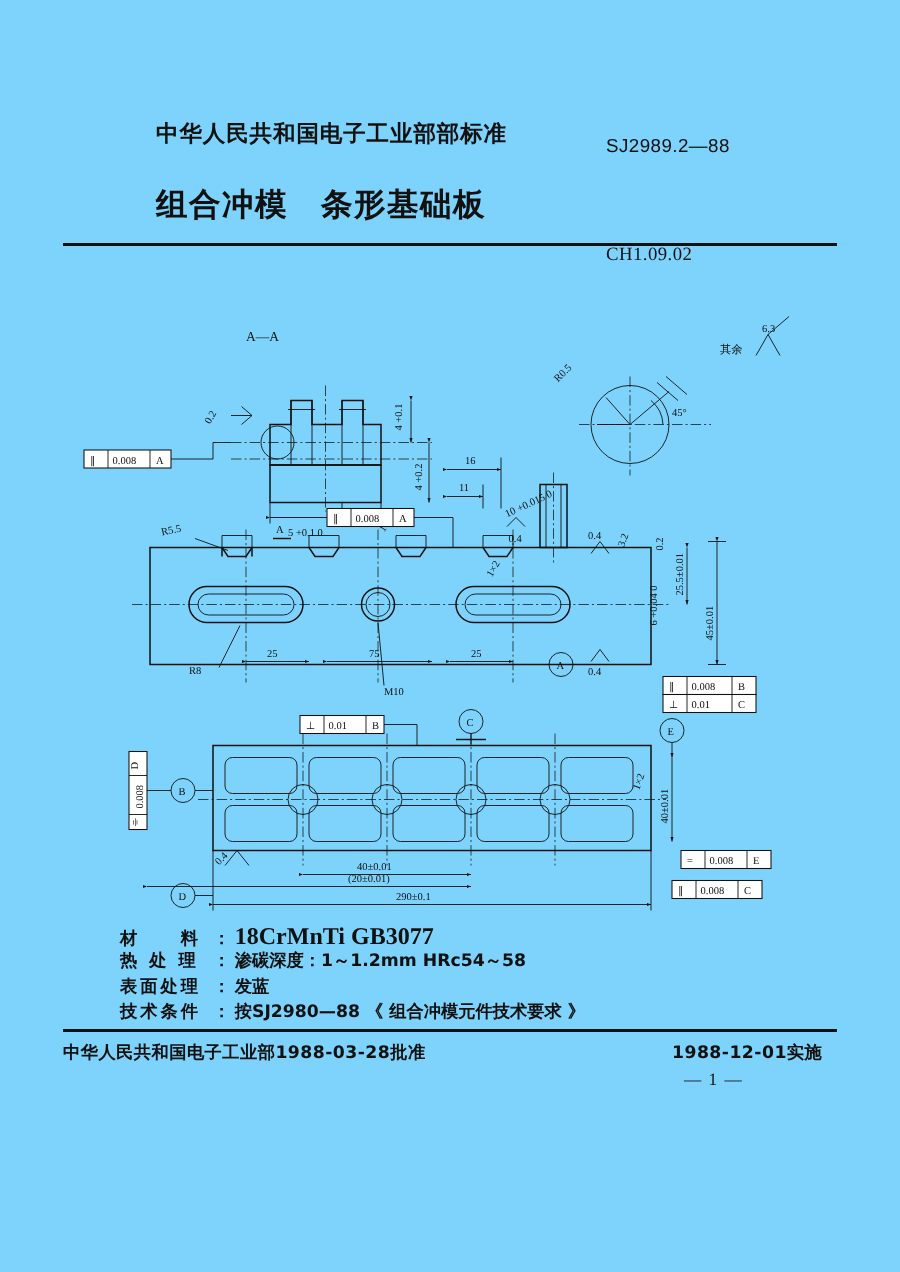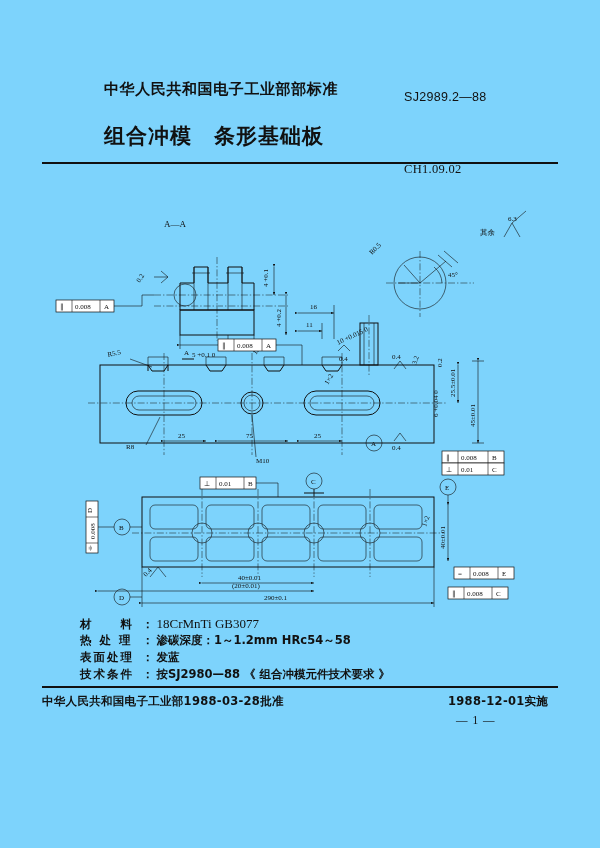--- a/index.html
+++ b/index.html
@@ -114,22 +114,23 @@
     white-space: nowrap;
   }
   .spec-sep {
     font-family: "DejaVu Sans", sans-serif;
     font-weight: bold;
     font-size: 11.5px;
     margin-right: 3px;
   }
   .spec-value {
     font-family: "Liberation Serif", serif;
-    font-size: 13px;
-    white-space: nowrap;
+    font-size: 16px;
+    white-space: nowrap;
+    font-weight: bold;
   }
   .spec-value.cjk {
     font-family: "DejaVu Sans", sans-serif;
     font-weight: bold;
     font-size: 11.5px;
   }
 
   
   .ftr-left {
     position: absolute;

